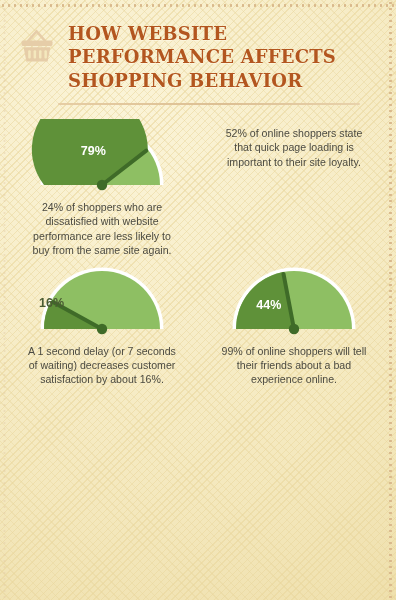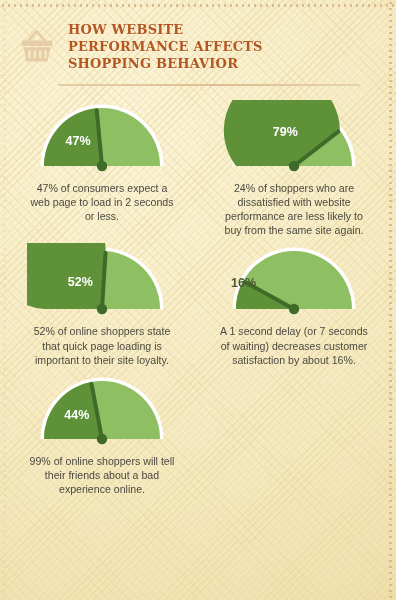--- a/index.html
+++ b/index.html
@@ -75,21 +75,21 @@
     margin-top: 8px;
     margin-left: 2px;
   }
   .title-block {
     margin-left: 8px;
     padding-top: 6px;
   }
   .page-title {
     font-family: "DejaVu Serif", serif;
     font-weight: bold;
-    font-size: 13px;
+    font-size: 18px;
     line-height: 1.30;
     letter-spacing: 0.2px;
     color: #b3561f;
     text-transform: uppercase;
     margin: 0;
     white-space: pre-line;
     text-shadow: 0 1px 0 rgba(255,252,235,0.55);
   }
   .title-rule {
     height: 2px;
@@ -174,52 +174,29 @@
     </div>
   </div>
   <div class="title-rule"></div>
 
   <div class="grid">
       <div class="cell">
         <div class="gauge-wrap">
           <svg viewBox="0 0 150 74" width="150" height="74">
             <path d="M 75 66 L 13.5 65.99999999999999 A 61.5 61.5 0 1 1 136.5 66 Z" fill="#ffffff"></path>
             <path d="M 75 66 L 17 66 A 58 58 0 1 1 133 66 Z" fill="#8ebf63"></path>
-            <path d="M 75 66 L 17 66 A 58 58 0 0 1 69.54171782752617 8.257406053021363 Z" fill="#5f9139"></path>
-            <line x1="75" y1="66" x2="69.7299344541632" y2="10.248529982227524" stroke="#3f6b28" stroke-width="4" stroke-linecap="round"></line>
-            <circle cx="75" cy="66" r="5.2" fill="#3f6b28"></circle>
-            <text text-anchor="middle" class="value-in" x="51.05848126752868" y="44.74443267747239">47%</text>
-          </svg>
-        </div>
-        <div class="caption">47% of consumers expect a web page to load in 2 seconds or less.</div>
-      </div>
-      <div class="cell">
-        <div class="gauge-wrap">
-          <svg viewBox="0 0 150 74" width="150" height="74">
-            <path d="M 75 66 L 13.5 65.99999999999999 A 61.5 61.5 0 1 1 136.5 66 Z" fill="#ffffff"></path>
-            <path d="M 75 66 L 17 66 A 58 58 0 1 1 133 66 Z" fill="#8ebf63"></path>
             <path d="M 75 66 L 17 66 A 58 58 0 1 1 120.82899071779005 30.45139088812737 Z" fill="#5f9139"></path>
             <line x1="75" y1="66" x2="119.24868069303866" y2="31.67720499543332" stroke="#3f6b28" stroke-width="4" stroke-linecap="round"></line>
             <circle cx="75" cy="66" r="5.2" fill="#3f6b28"></circle>
             <text text-anchor="middle" class="value-in" x="66.34559192666305" y="36.29330599272364">79%</text>
           </svg>
         </div>
         <div class="caption">24% of shoppers who are dissatisfied with website performance are less likely to buy from the same site again.</div>
       </div>
       <div class="cell">
-        <div class="gauge-wrap">
-          <svg viewBox="0 0 150 74" width="150" height="74">
-            <path d="M 75 66 L 13.5 65.99999999999999 A 61.5 61.5 0 1 1 136.5 66 Z" fill="#ffffff"></path>
-            <path d="M 75 66 L 17 66 A 58 58 0 1 1 133 66 Z" fill="#8ebf63"></path>
-            <path d="M 75 66 L 17 66 A 58 58 0 1 1 78.64185013270018 8.114449751160251 Z" fill="#5f9139"></path>
-            <line x1="75" y1="66" x2="78.51626909364155" y2="10.110503208016794" stroke="#3f6b28" stroke-width="4" stroke-linecap="round"></line>
-            <circle cx="75" cy="66" r="5.2" fill="#3f6b28"></circle>
-            <text text-anchor="middle" class="value-in" x="53.326985239013695" y="42.77279979193473">52%</text>
-          </svg>
-        </div>
         <div class="caption">52% of online shoppers state that quick page loading is important to their site loyalty.</div>
       </div>
       <div class="cell">
         <div class="gauge-wrap">
           <svg viewBox="0 0 150 74" width="150" height="74">
             <path d="M 75 66 L 13.5 65.99999999999999 A 61.5 61.5 0 1 1 136.5 66 Z" fill="#ffffff"></path>
             <path d="M 75 66 L 17 66 A 58 58 0 1 1 133 66 Z" fill="#8ebf63"></path>
             <path d="M 75 66 L 17 66 A 58 58 0 0 1 24.174212557455924 38.05828690210049 Z" fill="#5f9139"></path>
             <line x1="75" y1="66" x2="25.926825917543653" y2="39.02179425030393" stroke="#3f6b28" stroke-width="4" stroke-linecap="round"></line>
             <circle cx="75" cy="66" r="5.2" fill="#3f6b28"></circle>

